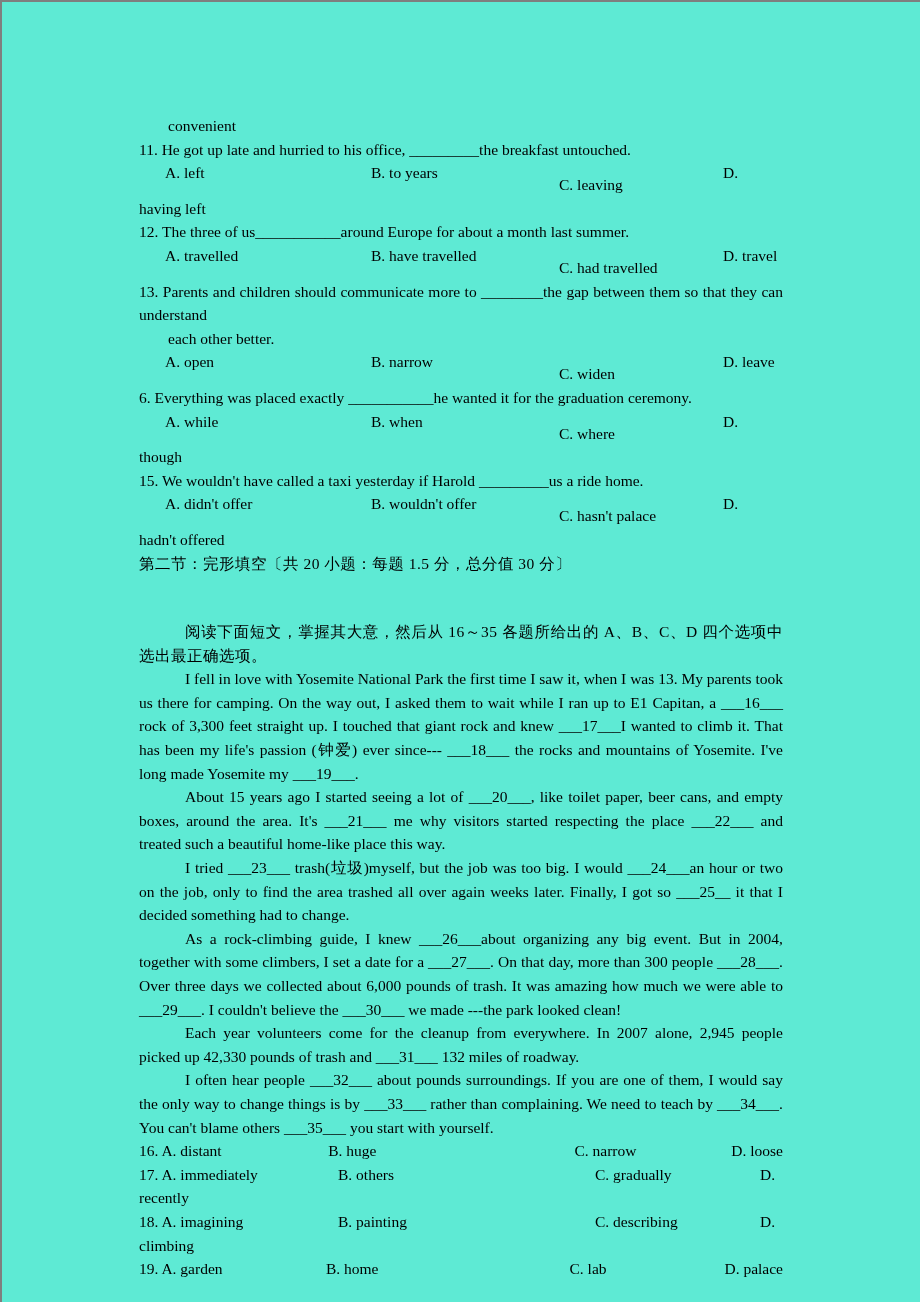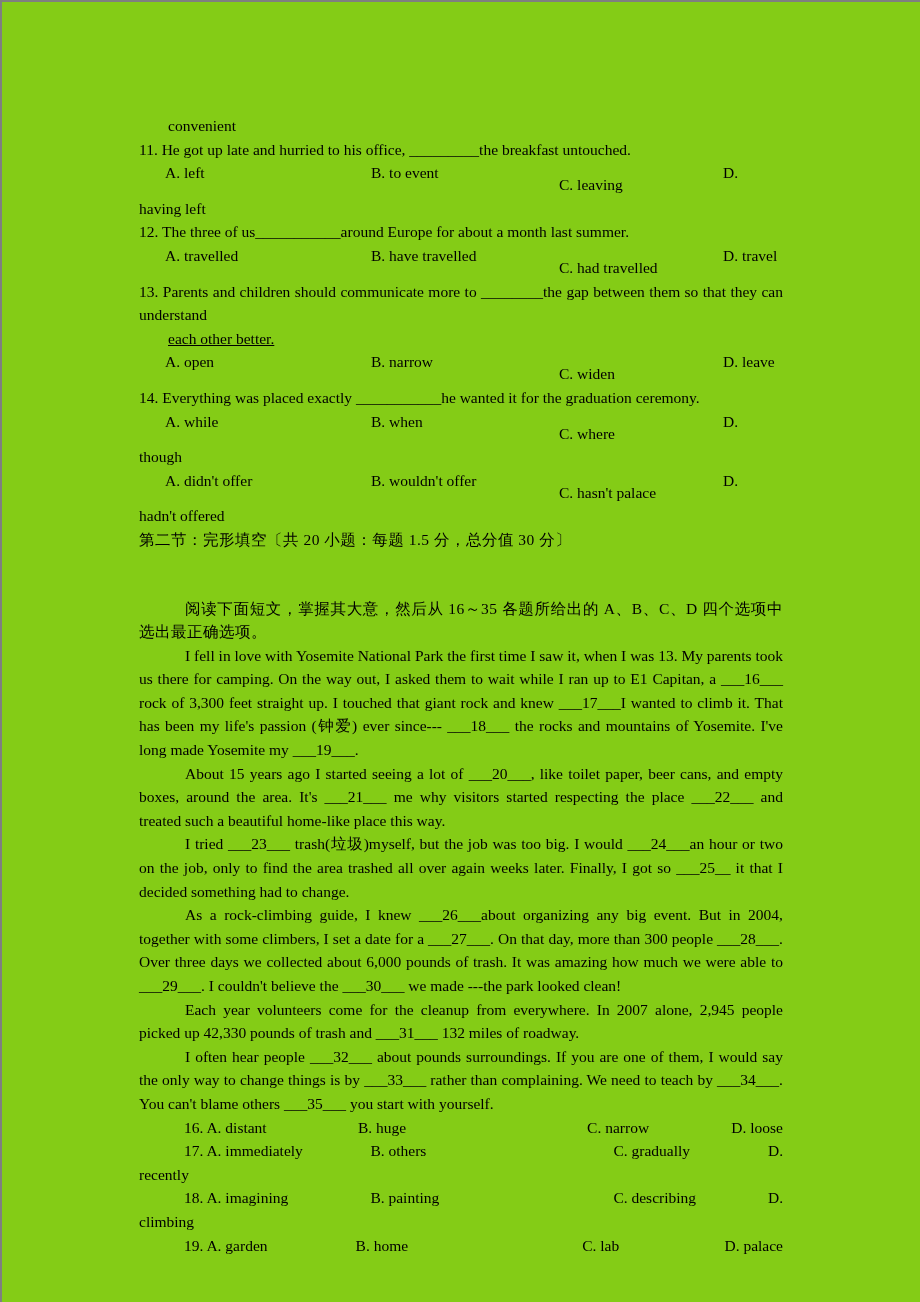--- a/index.html
+++ b/index.html
@@ -5,21 +5,21 @@
   html, body {
     margin: 0;
     padding: 0;
     background: #ffffff;
   }
   .page {
     position: relative;
     width: 920px;
     height: 1302px;
     box-sizing: border-box;
-    background: #84cc16;
+    background: #5eead4;
     border-top: 2px solid #7f7f7f;
     border-left: 2px solid #7f7f7f;
     font-family: "Liberation Serif", "DejaVu Serif", serif;
     font-size: 15.5px;
     line-height: 23.6px;
     color: #000000;
     overflow: hidden;
   }
   .content {
     position: absolute;
@@ -38,63 +38,64 @@
     padding-left: 26px;
   }
   .opts.numbered {
     padding-left: 0;
   }
   .cell { display: block; white-space: nowrap; }
   .c1 { width: 206px; }
   .c2 { width: 188px; }
   .c3 { width: 164px; margin-top: 12px; }
   .c4 { flex: 1; }
-  .n1 { width: 199px; margin-left: 45px; }
+  .n1 { width: 199px; }
   .n2 { width: 221px; }
   .n3 { width: 165px; margin-left: 36px; }
   .n4 { flex: 1; }
   .cn { letter-spacing: 0.5px; }
 </style>
 </head>
 <body>
 
 <div class="page">
   <div class="content" id="doc">
       <div class="ln tline" style="padding-left: 29px;">convenient</div>
       <div class="ln para">11. He got up late and hurried to his office, _________the breakfast untouched.</div>
       <div class="ln opts">
         <span class="cell c1">A. left</span>
-        <span class="cell c2">B. to event</span>
+        <span class="cell c2">B. to years</span>
         <span class="cell c3">C. leaving</span>
         <span class="cell c4">D.</span>
       </div>
       <div class="ln tline">having left</div>
       <div class="ln para">12. The three of us___________around Europe for about a month last summer.</div>
       <div class="ln opts">
         <span class="cell c1">A. travelled</span>
         <span class="cell c2">B. have travelled</span>
         <span class="cell c3">C. had travelled</span>
         <span class="cell c4">D. travel</span>
       </div>
       <div class="ln para just">13. Parents and children should communicate more to ________the gap between them so that they can understand</div>
-      <div class="ln tline" style="padding-left: 29px; text-decoration: underline;">each other better.</div>
+      <div class="ln tline" style="padding-left: 29px;">each other better.</div>
       <div class="ln opts">
         <span class="cell c1">A. open</span>
         <span class="cell c2">B. narrow</span>
         <span class="cell c3">C. widen</span>
         <span class="cell c4">D. leave</span>
       </div>
-      <div class="ln para">14. Everything was placed exactly ___________he wanted it for the graduation ceremony.</div>
+      <div class="ln para">6. Everything was placed exactly ___________he wanted it for the graduation ceremony.</div>
       <div class="ln opts">
         <span class="cell c1">A. while</span>
         <span class="cell c2">B. when</span>
         <span class="cell c3">C. where</span>
         <span class="cell c4">D.</span>
       </div>
       <div class="ln tline">though</div>
+      <div class="ln para">15. We wouldn't have called a taxi yesterday if Harold _________us a ride home.</div>
       <div class="ln opts">
         <span class="cell c1">A. didn't offer</span>
         <span class="cell c2">B. wouldn't offer</span>
         <span class="cell c3">C. hasn't palace</span>
         <span class="cell c4">D.</span>
       </div>
       <div class="ln tline">hadn't offered</div>
       <div class="ln tline cn">第二节：完形填空〔共 20 小题：每题 1.5 分，总分值 30 分〕</div>
       <div class="ln para just cn" style="text-indent: 46px; margin-top: 45px;">阅读下面短文，掌握其大意，然后从 16～35 各题所给出的 A、B、C、D 四个选项中选出最正确选项。</div>
       <div class="ln para just" style="text-indent: 46px;">I fell in love with Yosemite National Park the first time I saw it, when I was 13. My parents took us there for camping. On the way out, I asked them to wait while I ran up to E1 Capitan, a ___16___ rock of 3,300 feet straight up. I touched that giant rock and knew ___17___I wanted to climb it. That has been my life's passion (钟爱) ever since--- ___18___ the rocks and mountains of Yosemite. I've long made Yosemite my ___19___.</div>

